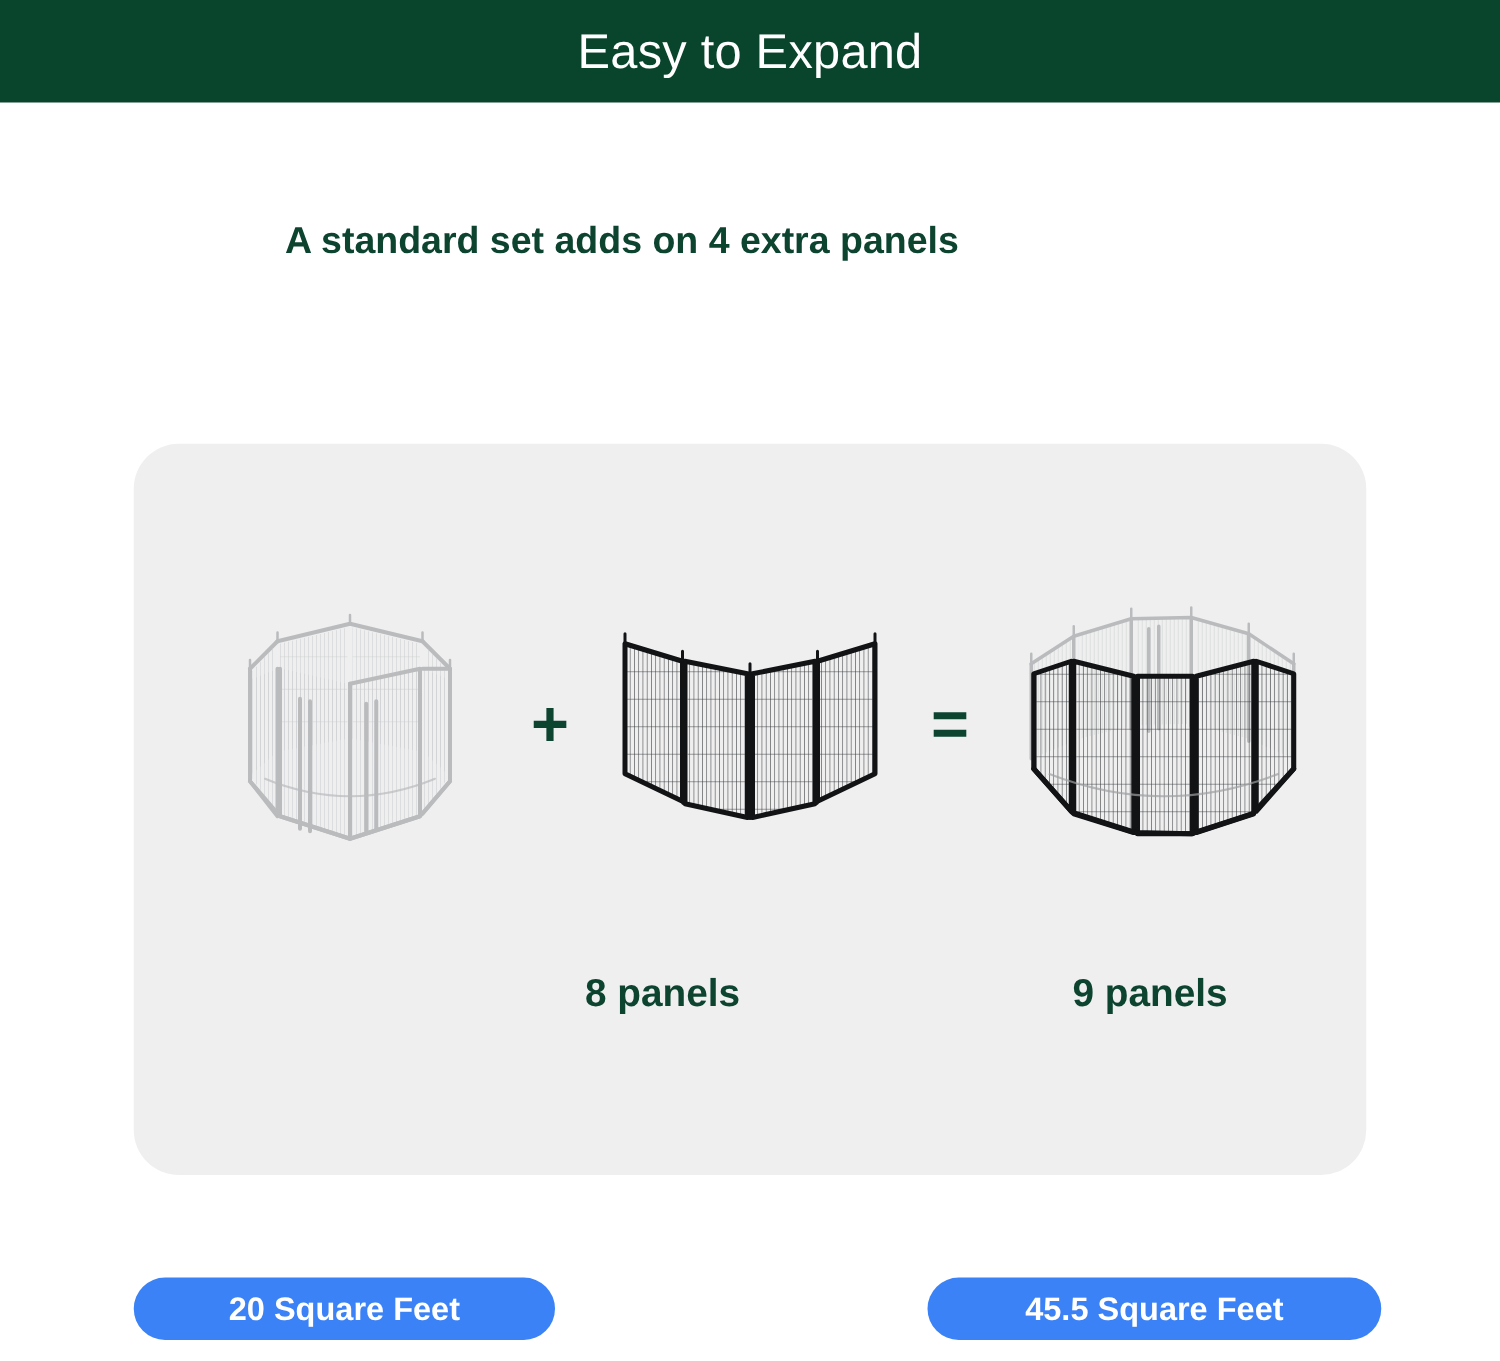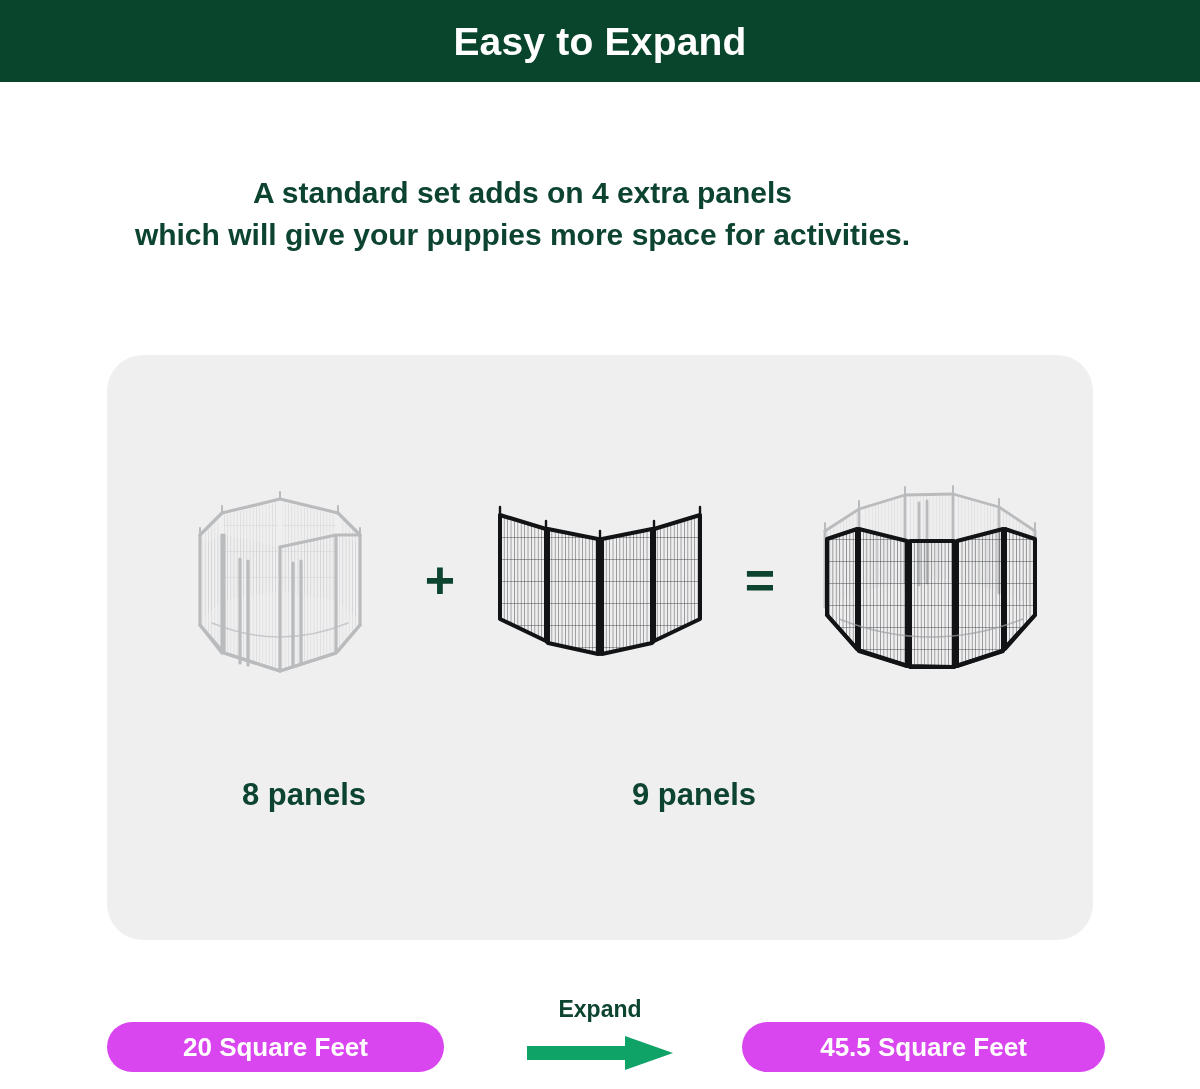--- a/index.html
+++ b/index.html
@@ -22,37 +22,36 @@
     width: 1200px;
     height: 82px;
     background: #08452c;
     display: flex;
     align-items: center;
     justify-content: center;
   }
   .header-title {
     color: #ffffff;
     font-size: 39px;
-    font-weight: bold;
+    font-weight: normal;
     letter-spacing: 0.2px;
     line-height: 1;
   }
 
   
   .subtitle {
     position: absolute;
     left: 0;
     top: 172px;
     width: 995px;
     text-align: center;
     color: #0c4430;
     font-size: 30px;
     font-weight: bold;
     line-height: 42px;
-    padding-left: 25px;
   }
   .subtitle-line { display: block; }
 
   
   .illus-card {
     position: absolute;
     left: 107px;
     top: 355px;
     width: 986px;
     height: 585px;
@@ -94,22 +93,22 @@
 
   
   .labels-row {
     position: absolute;
     left: 0;
     top: 415px;
     width: 986px;
     height: 50px;
     display: flex;
     align-items: center;
-    justify-content: flex-start;
-    padding: 0 72px;
+    justify-content: flex-end;
+    padding: 0 48px;
     box-sizing: border-box;
   }
   .label-cell {
     width: 250px;
     text-align: center;
     color: #0c4430;
     font-size: 31px;
     font-weight: bold;
   }
   .label-spacer { width: 70px; }
@@ -119,21 +118,21 @@
     position: absolute;
     left: 0;
     top: 995px;
     width: 1200px;
     height: 94px;
   }
   .sq-badge {
     position: absolute;
     top: 27px;
     height: 50px;
-    background: #d946ef;
+    background: #3b82f6;
     border-radius: 999px;
     color: #ffffff;
     font-size: 26px;
     font-weight: bold;
     display: flex;
     align-items: center;
     justify-content: center;
   }
   .badge-left  { left: 107px;  width: 337px; }
   .badge-right { left: 742px;  width: 363px; }
@@ -159,21 +158,20 @@
 </style>
 </head>
 <body>
 
 <div class="header-bar">
   <div class="header-title">Easy to Expand</div>
 </div>
 
 <div class="subtitle">
   <span class="subtitle-line">A standard set adds on 4 extra panels</span>
-  <span class="subtitle-line">which will give your puppies more space for activities.</span>
 </div>
 
 <div class="illus-card">
 
   <div class="illus-row">
 
     <div class="pen-cell">
       <svg width="240" height="215" viewBox="0 0 240 215">
         <defs>
           <pattern id="mesh8" width="3.2" height="12" patternUnits="userSpaceOnUse">
@@ -330,22 +328,16 @@
     <div class="label-spacer"></div>
     <div class="label-cell">9 panels</div>
   </div>
 
 </div>
 
 <div class="bottom-row">
 
   <div class="sq-badge badge-left">20 Square Feet</div>
 
-  <div class="expand-group">
-    <div class="expand-label">Expand</div>
-    <svg class="expand-arrow" width="146" height="36" viewBox="0 0 146 36">
-      <path d="M0 11 L98 11 L98 1 L146 18 L98 35 L98 25 L0 25 Z" fill="#10a368"></path>
-    </svg>
-  </div>
 
   <div class="sq-badge badge-right">45.5 Square Feet</div>
 
 </div>
 
 </body></html>

